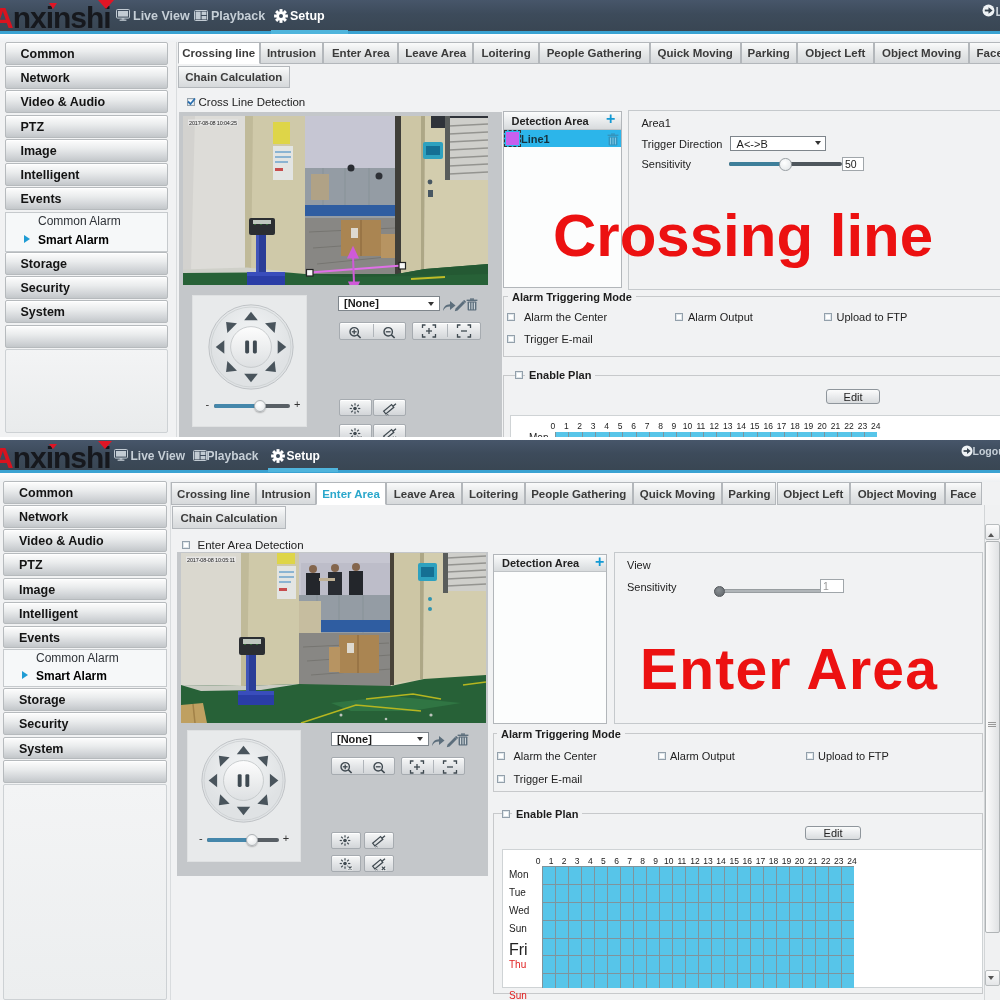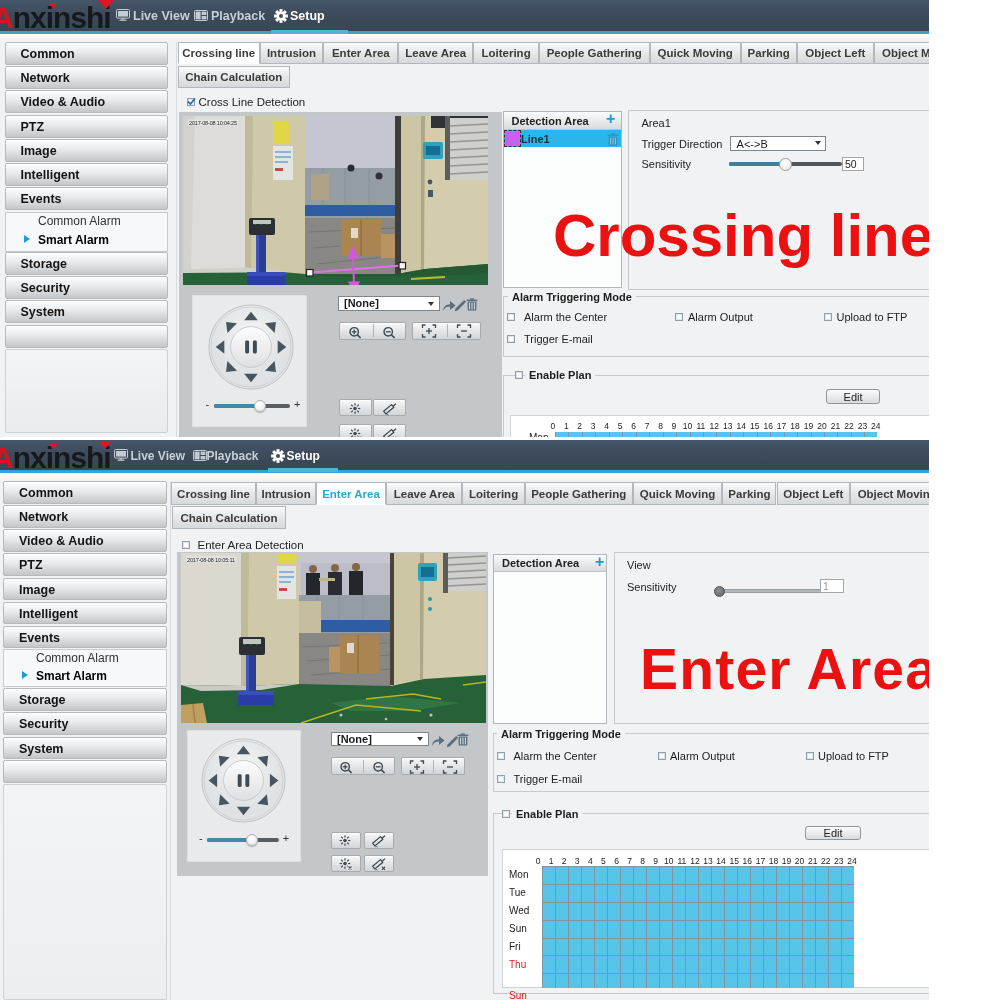--- a/index.html
+++ b/index.html
@@ -1,16 +1,16 @@
 <!DOCTYPE html>
 <html><head><meta charset="utf-8"><style>
 *{margin:0;padding:0;box-sizing:border-box}
 html,body{width:1000px;height:1000px;font-family:"Liberation Sans",sans-serif}
 body{position:relative;background:#fff;overflow:hidden}
-.shot{position:absolute;left:0;width:929px;overflow:hidden;background:#f1f2f3}
+.shot{position:absolute;left:0;width:1000px;overflow:hidden;background:#f1f2f3}
 .abs{position:absolute}
 .topbar{position:absolute;left:0;width:1000px;background:linear-gradient(180deg,#47566a 0%,#3d4b5b 45%,#394653 100%)}
 .blueline{position:absolute;left:0;width:1000px;background:#3aa2d2}
 .logo{position:absolute;font-weight:700;letter-spacing:-1px;color:#16181d;white-space:nowrap}
 .logo .red{color:#d8131f}
 .tri{position:absolute;width:0;height:0;border-style:solid;border-color:#e01525 transparent transparent transparent}
 .menuitem{position:absolute;font-weight:700;color:#c6cfd7;white-space:nowrap}
 .menuitem.on{color:#fff}
 .sbtn{position:absolute;border:1px solid #b6babd;border-radius:2px;background:linear-gradient(180deg,#fdfdfd 0%,#eaeced 40%,#d2d5d8 78%,#c3c7ca 100%);box-shadow:inset 0 1px 0 #fff;font-weight:700;color:#141414;overflow:hidden}
 .submenu{position:absolute;border:1px solid #c6cacd;background:#f6f8f9}
@@ -714,21 +714,21 @@
 <div class="hourlbl" style="left:779.5px;top:416.0px;width:14px;font-size:8.5px">19</div>
 <div class="hourlbl" style="left:792.6px;top:416.0px;width:14px;font-size:8.5px">20</div>
 <div class="hourlbl" style="left:805.7px;top:416.0px;width:14px;font-size:8.5px">21</div>
 <div class="hourlbl" style="left:818.8px;top:416.0px;width:14px;font-size:8.5px">22</div>
 <div class="hourlbl" style="left:831.8px;top:416.0px;width:14px;font-size:8.5px">23</div>
 <div class="hourlbl" style="left:844.9px;top:416.0px;width:14px;font-size:8.5px">24</div>
 <div class="daylbl" style="left:509px;top:429.5px;font-size:10px">Mon</div>
 <div class="daylbl" style="left:509px;top:447.4px;font-size:10px">Tue</div>
 <div class="daylbl" style="left:509px;top:465.3px;font-size:10px">Wed</div>
 <div class="daylbl" style="left:509px;top:483.2px;font-size:10px">Sun</div>
-<div class="daylbl" style="left:509px;top:501.1px;font-size:10px">Fri</div>
+<div class="daylbl" style="left:509px;top:501.1px;font-size:16px">Fri</div>
 <div class="daylbl red" style="left:509px;top:519.0px;font-size:10px">Thu</div>
 <div class="daylbl red" style="left:509px;top:550px;font-size:10px">Sun</div>
 <div class="grid" style="left:541.5px;top:426.79999999999995px;width:312.2px;height:121.5px;background-image:repeating-linear-gradient(to right,#7f949c 0 1px,transparent 1px 13.01px),repeating-linear-gradient(to bottom,#7f949c 0 1px,transparent 1px 17.9px)"></div>
 <div class="abs" style="left:984px;top:65.5px;width:16px;height:495px;background:#f0f1f2;border-left:1px solid #d2d5d7"></div>
 <div class="abs" style="left:984.5px;top:84.5px;width:15px;height:16px;background:linear-gradient(180deg,#fcfcfc,#e4e6e8);border:1px solid #b8bcbe;border-radius:2px"></div>
 <div class="caret" style="left:988px;top:93.0px;border-width:0 3.5px 4.5px 3.5px;border-color:transparent transparent #555 transparent"></div>
 <div class="abs" style="left:984.5px;top:101.5px;width:15px;height:392px;background:linear-gradient(90deg,#fbfbfb,#e0e2e4);border:1px solid #b0b4b6;border-radius:2px"></div>
 <div class="abs" style="left:988px;top:282.5px;width:8px;height:1px;background:#999;box-shadow:0 2px 0 #999,0 4px 0 #999"></div>
 <div class="abs" style="left:984.5px;top:530.0px;width:15px;height:16px;background:linear-gradient(180deg,#fcfcfc,#e4e6e8);border:1px solid #b8bcbe;border-radius:2px"></div>
 <div class="caret" style="left:988px;top:536.5px;border-width:4.5px 3.5px 0 3.5px;border-color:#555 transparent transparent transparent"></div>

